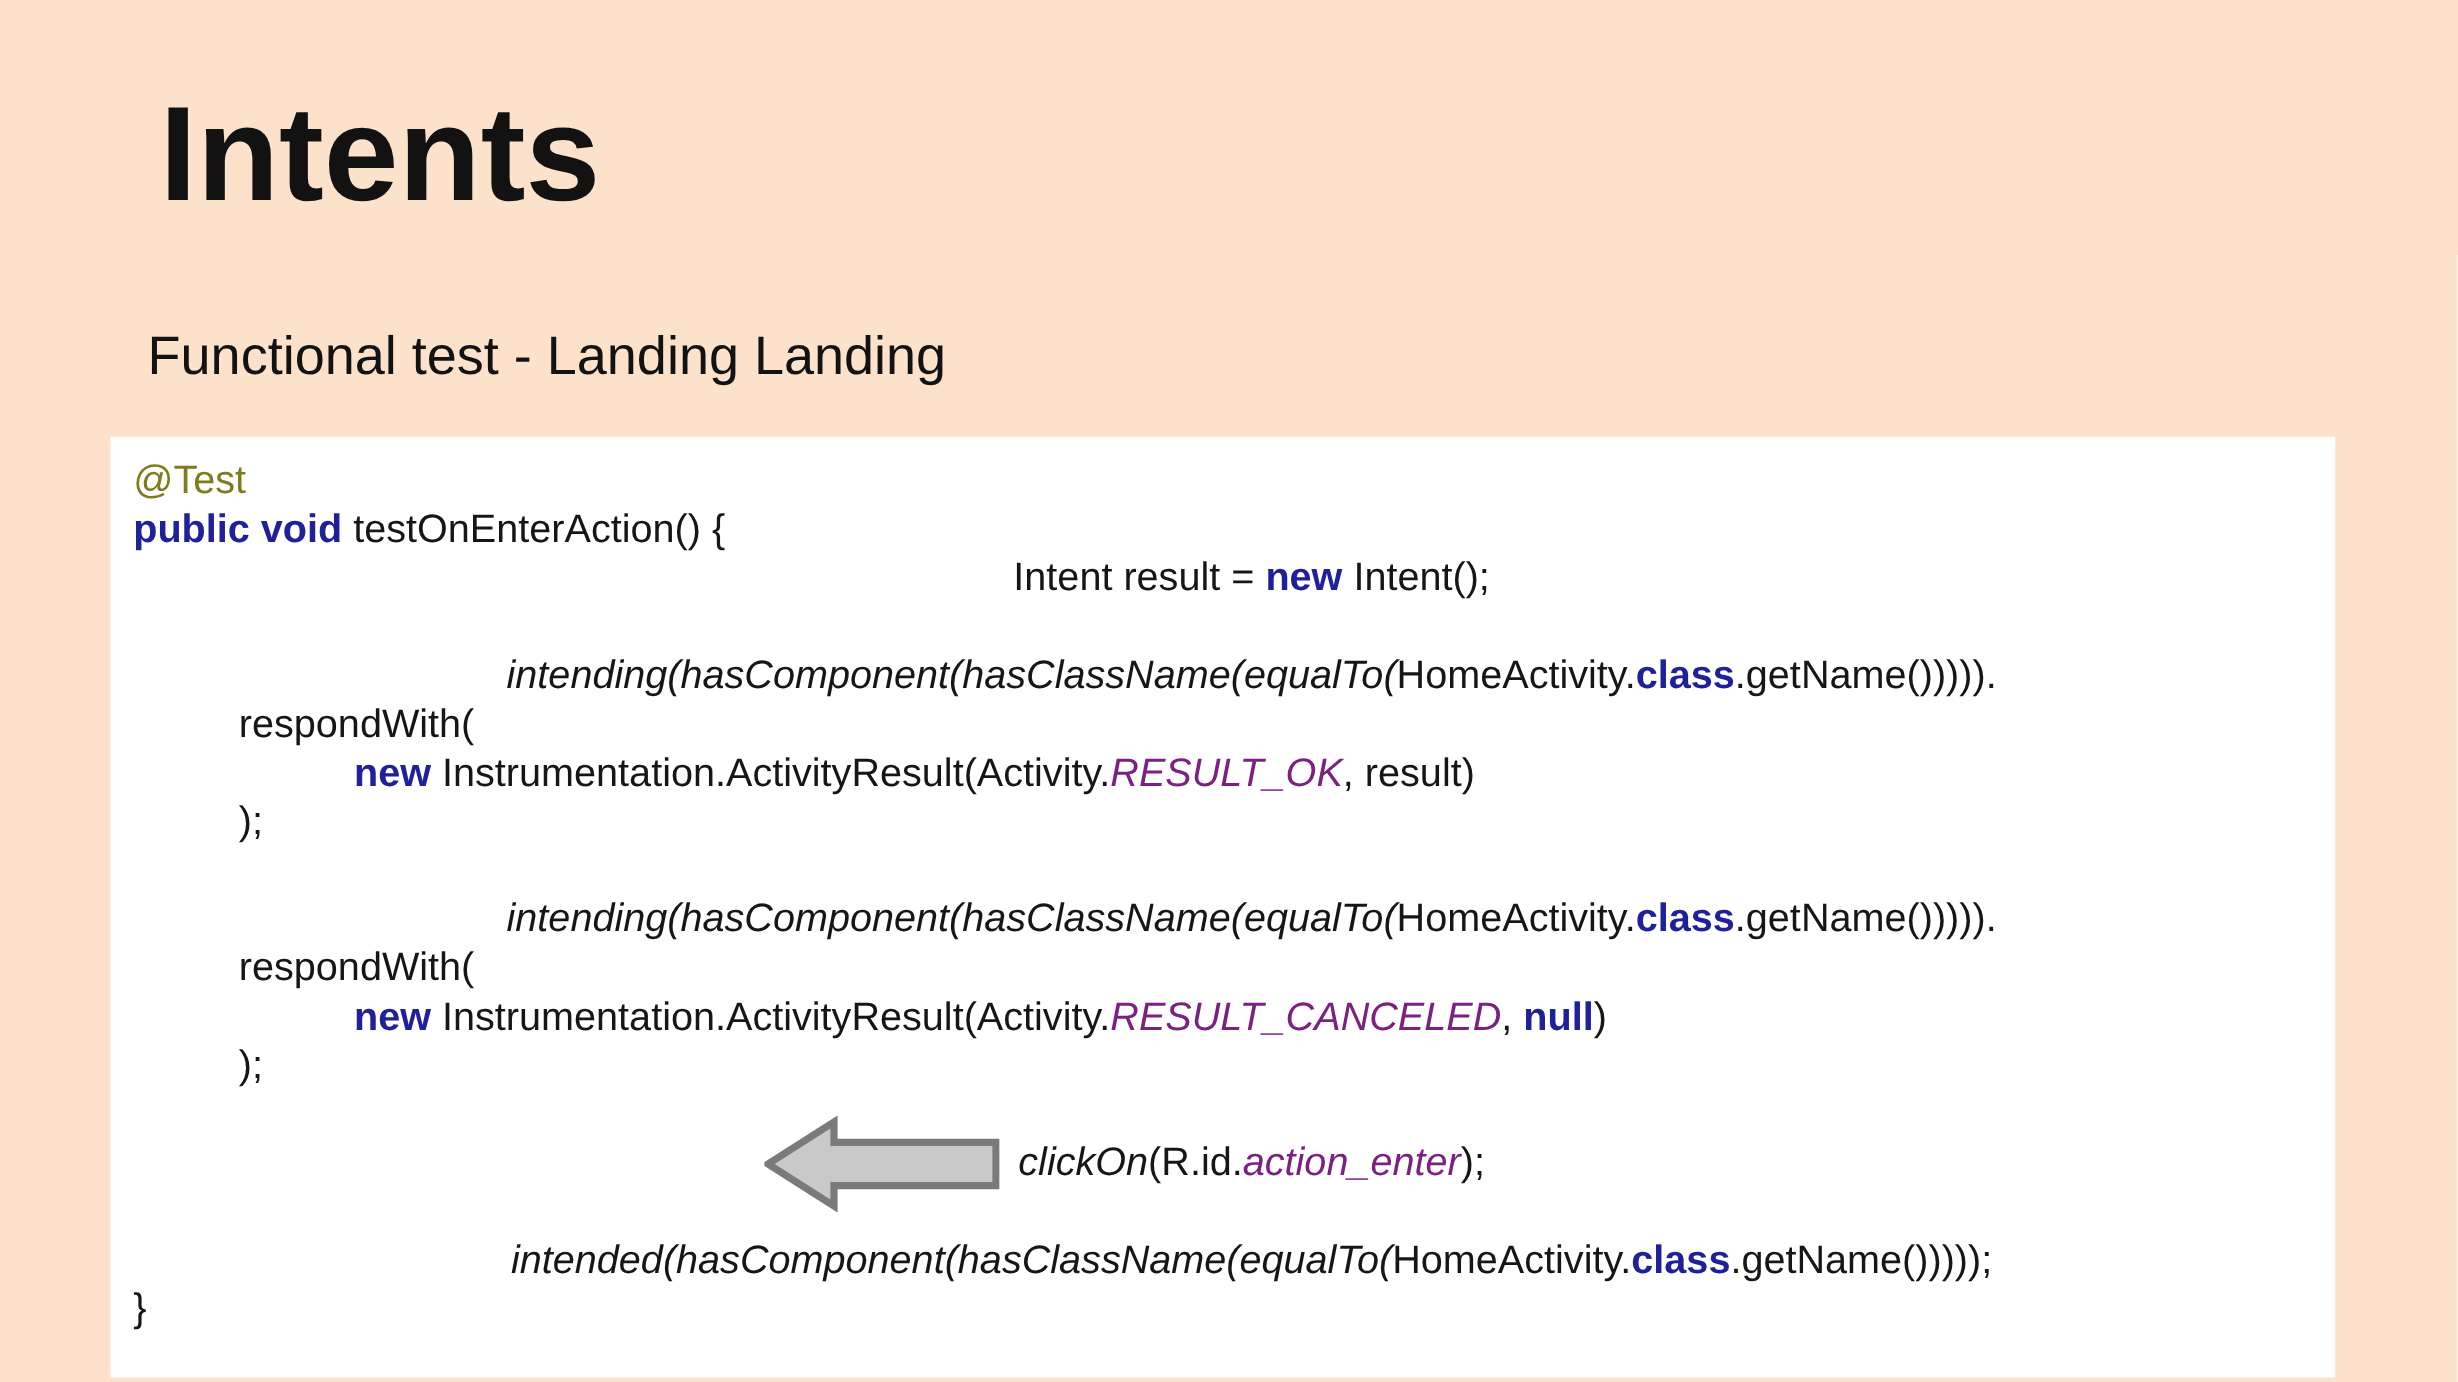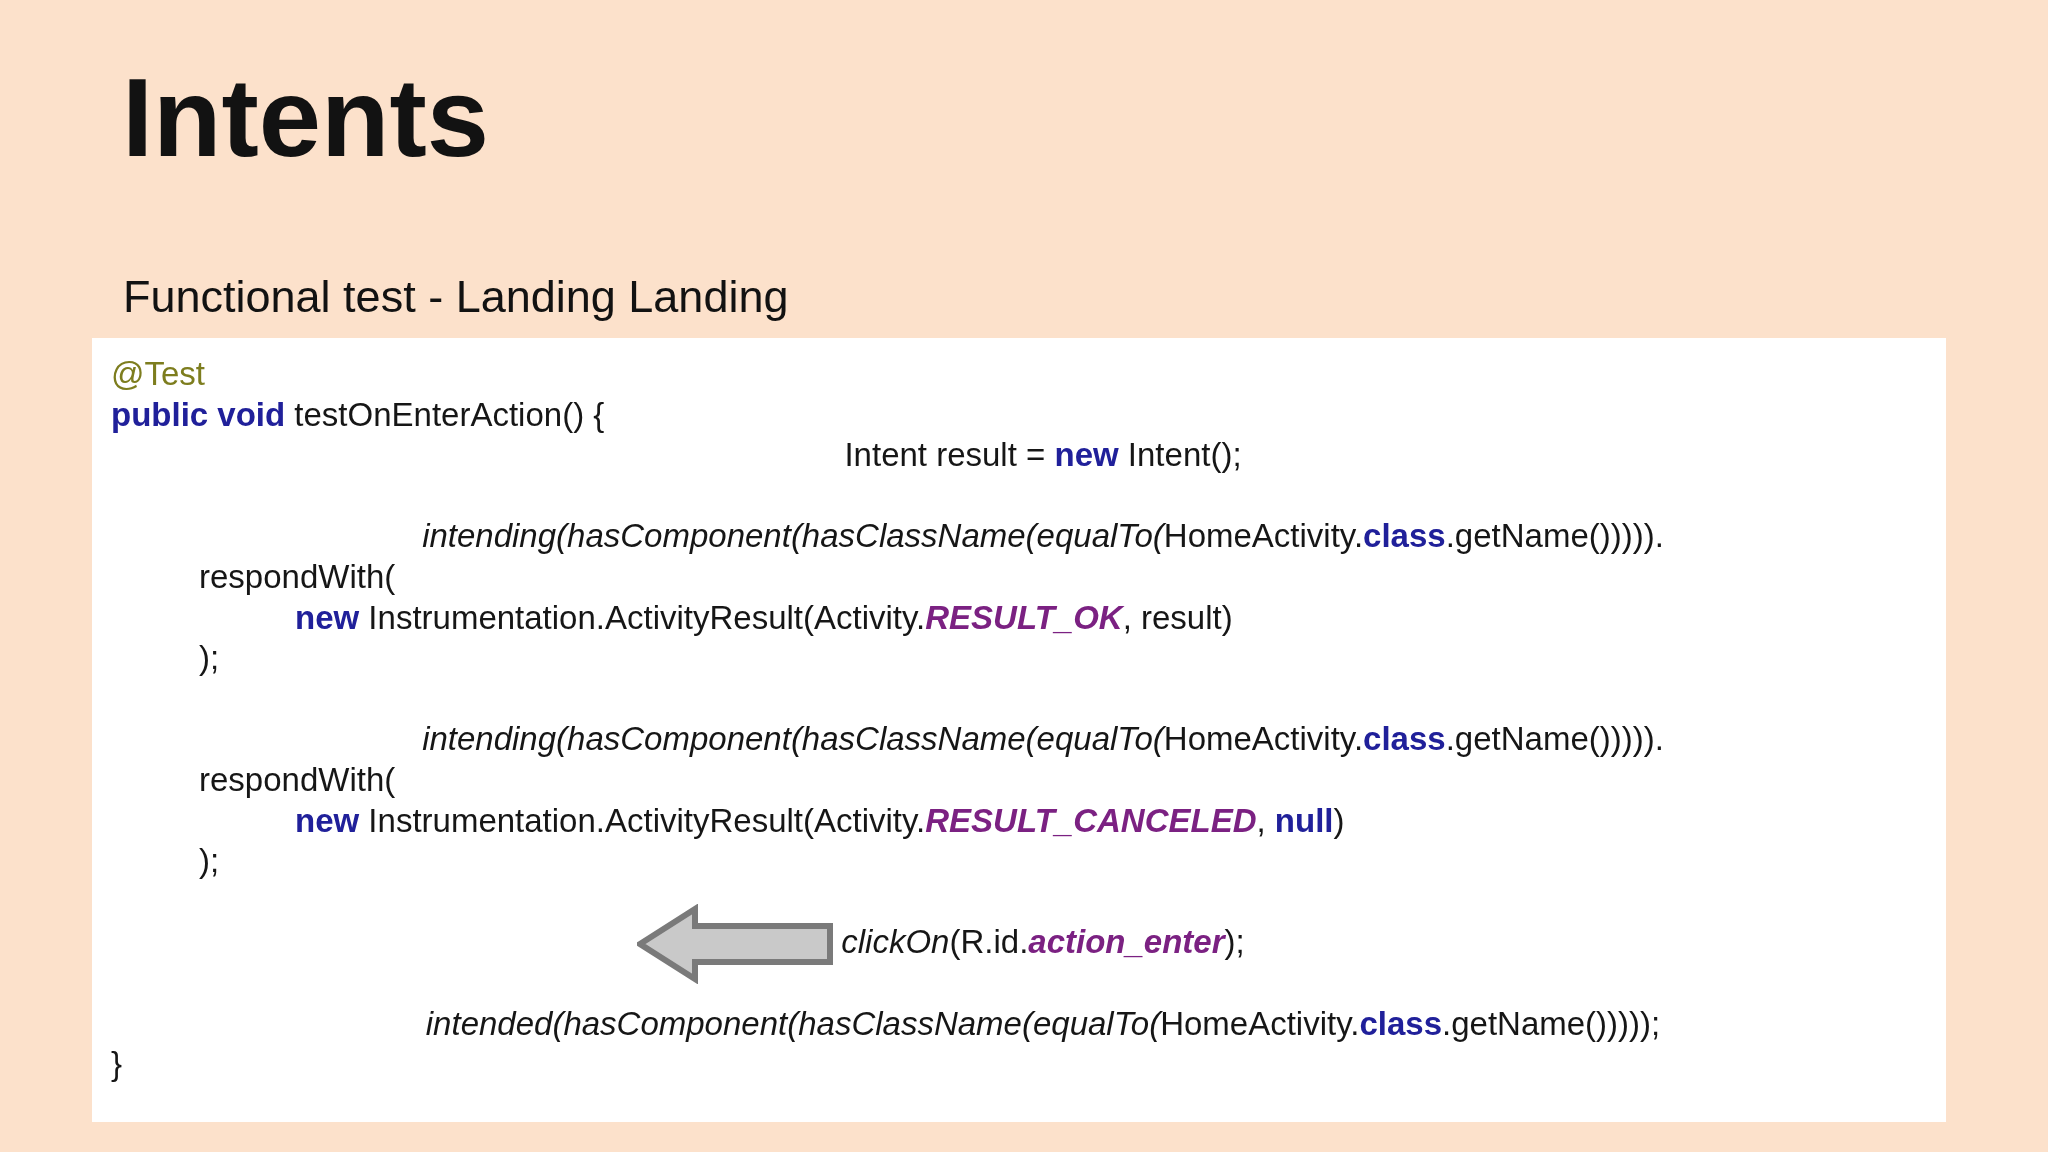--- a/index.html
+++ b/index.html
@@ -13,62 +13,62 @@
   .slide {
     position: relative;
     width: 2048px;
     height: 1152px;
     background: var(--bg, #fce1cb);
   }
   .slide-title {
     position: absolute;
     left: 121px;
     top: 52px;
-    margin: 1px;
+    margin: 12px;
     font-size: 112px;
     line-height: 130px;
     font-weight: bold;
     color: #121212;
     letter-spacing: 0px;
   }
   .slide-subtitle {
     position: absolute;
     left: 123px;
     top: 270px;
     margin: 0;
     font-size: 45px;
     line-height: 54px;
     font-weight: normal;
     color: #121212;
   }
   .code-panel {
     position: absolute;
     left: 92px;
-    top: 338px;
+    top: 364px;
     width: 1854px;
     height: 784px;
     background: var(--panel, #ffffff);
     padding: 16px 0 0 19px;
     box-sizing: border-box;
   }
   .code-line {
     font-size: 33px;
     line-height: 40.6px;
     white-space: pre;
     color: var(--txt, #161616);
   }
   .ind0 { margin-left: 0; }
   .ind1 { margin-left: 29px; text-align: center; }
   .ind2 { margin-left: 88px; }
   .ind3 { margin-left: 184px; }
   .tok-plain   { color: var(--txt, #161616); }
   .tok-keyword { color: var(--kw, #20209a); font-weight: bold; }
   .tok-annotation { color: var(--ann, #7d7d1e); }
   .tok-method  { color: var(--txt, #161616); font-style: italic; }
-  .tok-constant { color: var(--const, #7b2182); font-weight: bold; font-style: italic; }
+  .tok-constant { color: var(--const, #7b2182); font-weight: normal; font-style: italic; }
   .callout-arrow {
     position: absolute;
     left: 545px;
     top: 566px;
     width: 196px;
     height: 80px;
   }
 </style>
 </head>
 <body>

